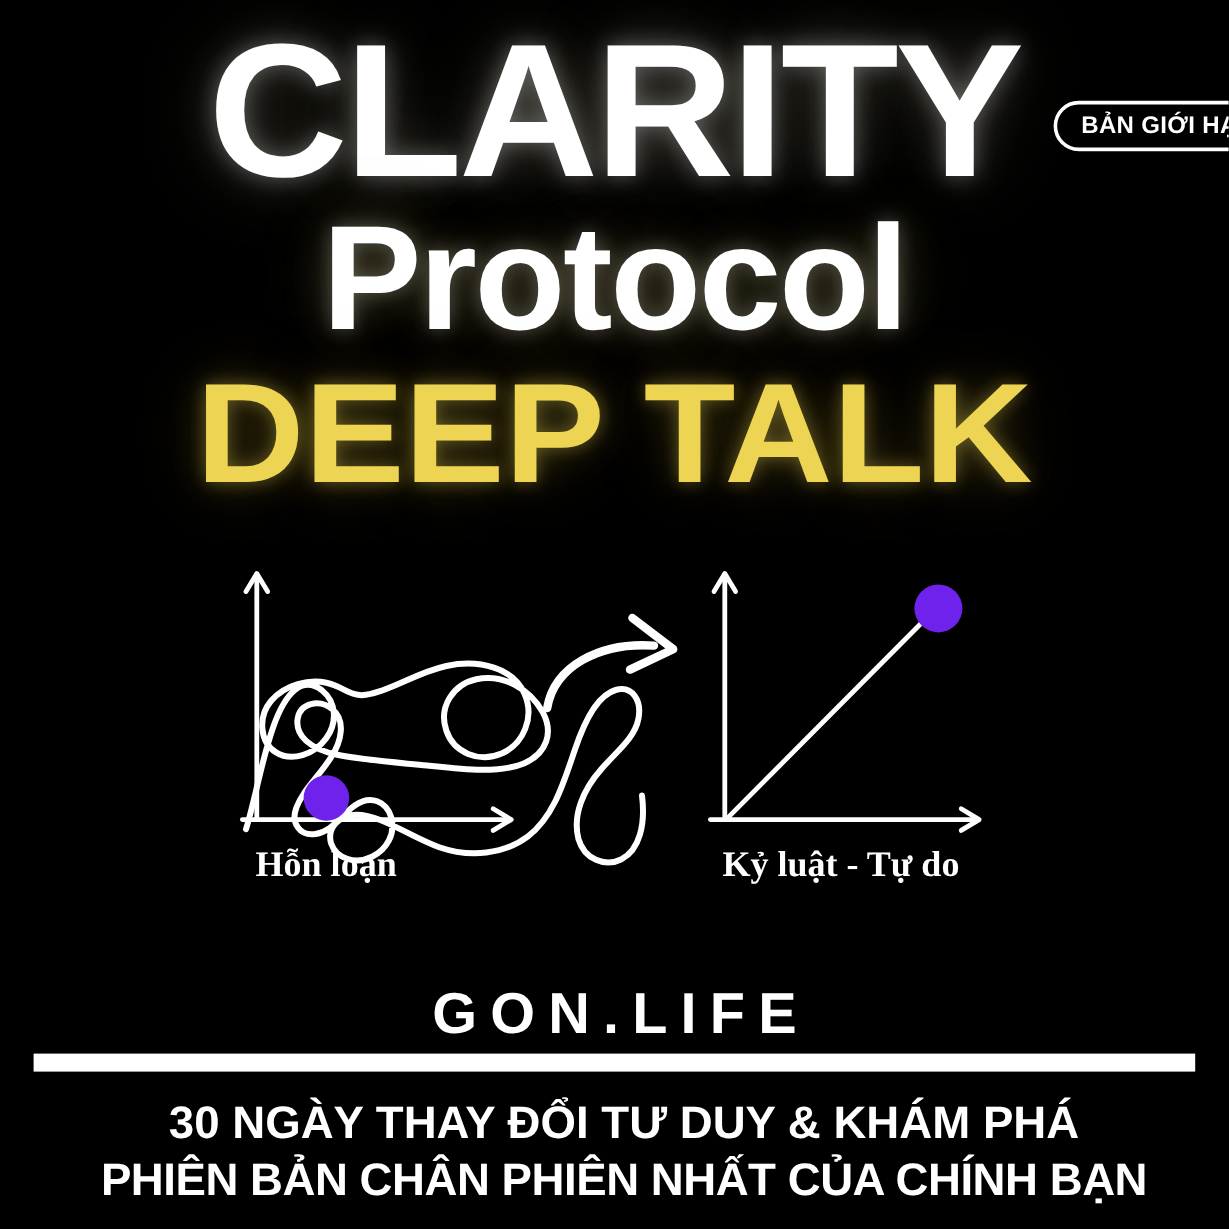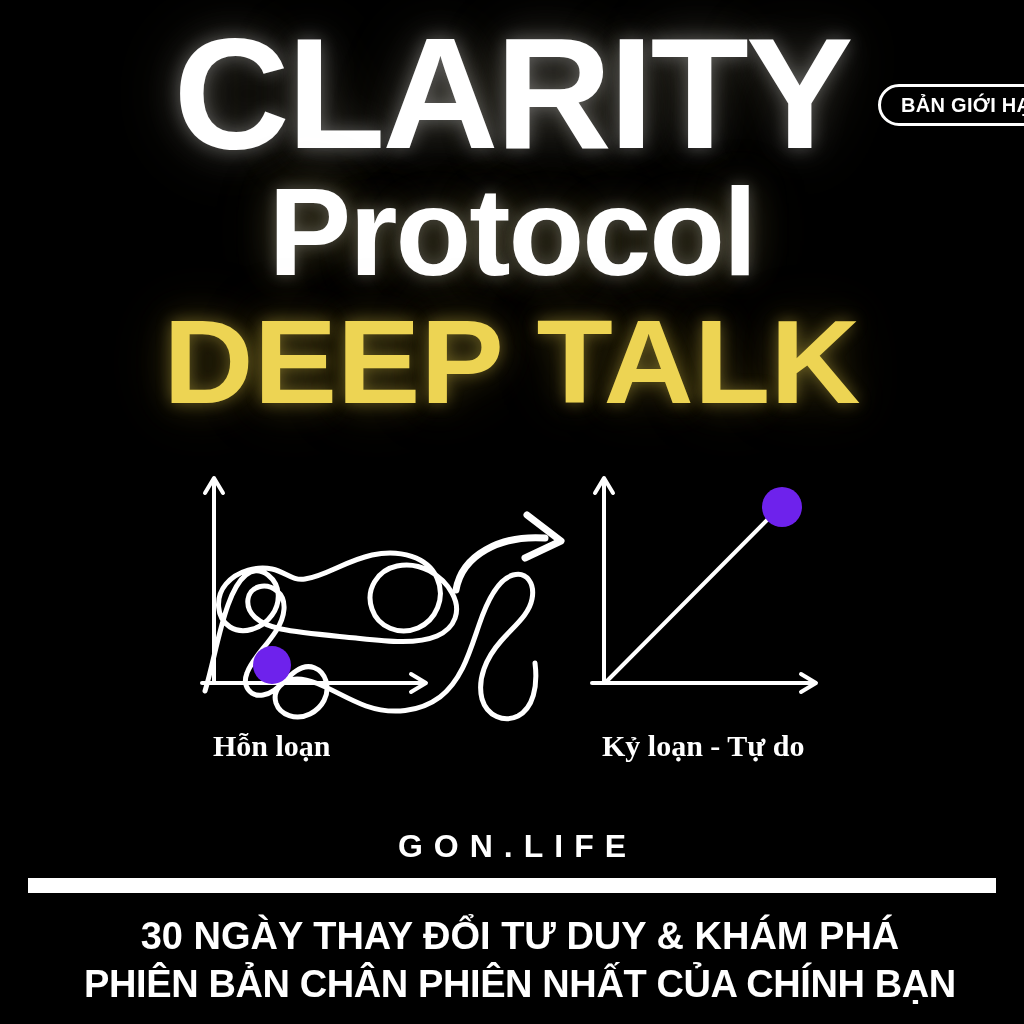--- a/index.html
+++ b/index.html
@@ -120,36 +120,35 @@
   .diagram svg { display: block; }
 
   .axis-caption {
     position: absolute;
     color: #ffffff;
     font-family: "Liberation Serif", serif;
     font-weight: bold;
     font-size: 30px;
     line-height: 30px;
     white-space: nowrap;
-    margin-top: 25px;
   }
   .caption-left  { left: 213px; top: 706px; }
   .caption-right { left: 602px; top: 706px; }
 
   
   .brand {
     position: absolute;
     left: 0;
     top: 826px;
     width: 1024px;
     text-align: center;
     color: #ffffff;
     font-family: "Liberation Sans", sans-serif;
     font-weight: bold;
-    font-size: 32px;
+    font-size: 48px;
     line-height: 40px;
     letter-spacing: 11px;
     text-indent: 11px;
     white-space: nowrap;
   }
 
   
   .divider {
     position: absolute;
     left: 28px;
@@ -257,21 +256,21 @@
         <path d="M 801 209 L 816 218 L 801 227" stroke="#ffffff" stroke-width="4" fill="none" stroke-linecap="round" stroke-linejoin="round"></path>
 
         <path d="M 606 217 L 771 51" stroke="#ffffff" stroke-width="4" fill="none" stroke-linecap="round"></path>
 
         <circle cx="782" cy="42" r="20" fill="#6E22EC"></circle>
       </g>
     </svg>
   </div>
 
   <div class="axis-caption caption-left">Hỗn loạn</div>
-  <div class="axis-caption caption-right">Kỷ loạn - Tự do</div>
+  <div class="axis-caption caption-right">Kỷ luật - Tự do</div>
 
   <div class="brand">GON.LIFE</div>
 
   <div class="divider"></div>
 
   <div class="tagline">
     <span class="tagline-line tagline-line-1">30 NGÀY THAY ĐỔI TƯ DUY &amp; KHÁM PHÁ</span>
     <span class="tagline-line tagline-line-2">PHIÊN BẢN CHÂN PHIÊN NHẤT CỦA CHÍNH BẠN</span>
   </div>
 

